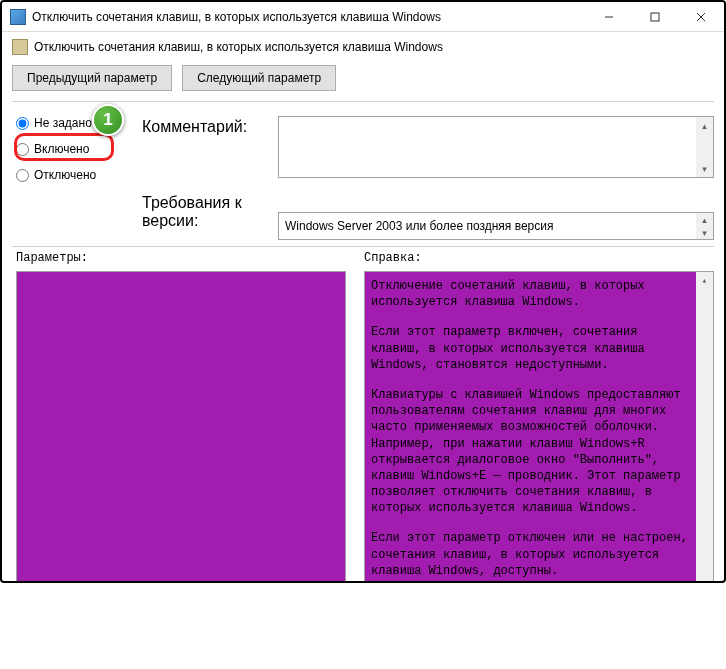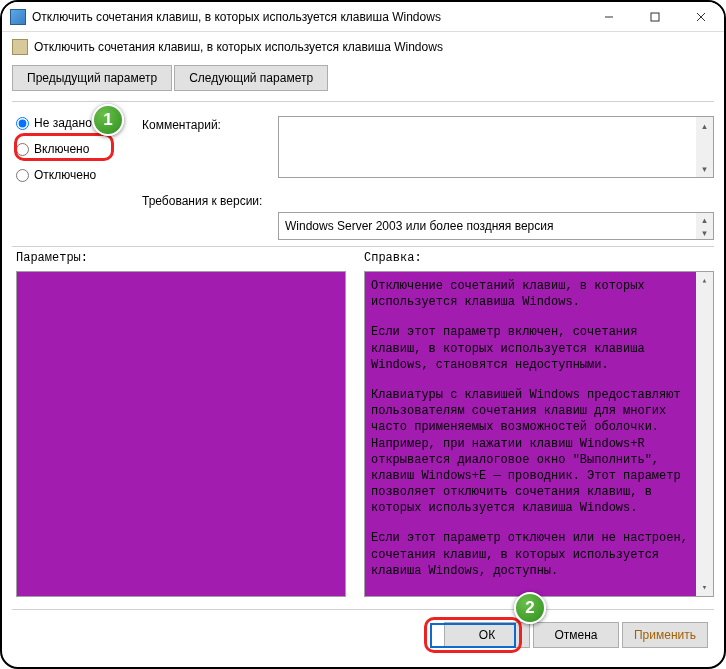--- a/index.html
+++ b/index.html
@@ -5,23 +5,23 @@
   * { box-sizing: border-box; }
   body {
     margin: 0;
     font-family: "Segoe UI", Tahoma, sans-serif;
     font-size: 12px;
     background: #fff;
     color: #000;
   }
   .window {
     width: 726px;
-    height: 669px;
+    height: 583px;
     border: 2px solid #000;
-    border-radius: 18px;
+    border-radius: 4px;
     position: relative;
     background: #fff;
     overflow: hidden;
   }
   .titlebar {
     height: 30px;
     background: #fff;
     display: flex;
     align-items: center;
     padding: 0 0 0 8px;
@@ -48,21 +48,21 @@
     gap: 6px;
   }
   .toolbar-icon {
     width: 16px; height: 16px;
     background: #d8c99b;
     border: 1px solid #a08f5f;
   }
   .nav-row {
     padding: 6px 28px 10px 10px;
     display: flex;
-    gap: 2px;
+    gap: 10px;
   }
   .btn {
     background: #e1e1e1;
     border: 1px solid #adadad;
     padding: 5px 14px;
     font-size: 12px;
     font-family: inherit;
     position: relative;
   }
   .divider {
@@ -81,21 +81,21 @@
   .radios {
     grid-column: 1;
     grid-row: 1 / span 2;
     display: flex;
     flex-direction: column;
     gap: 12px;
     position: relative;
   }
   .radio-item { display: flex; align-items: center; gap: 5px; font-size: 12px; }
   .radio-item input { margin: 0; }
-  .label-col { grid-column: 2; font-size: 12px; padding-top: 2px; }
+  .label-col { grid-column: 2; font-size: 16px; padding-top: 2px; }
   .textarea {
     grid-column: 3;
     border: 1px solid #a0a0a0;
     background: #fff;
     position: relative;
     font-size: 12px;
   }
   .textarea.comment { height: 62px; }
   .textarea.req { height: 28px; display: flex; align-items: center; padding-left: 6px; overflow: hidden; margin-top: 20px; }
   .scrollbar-v {

